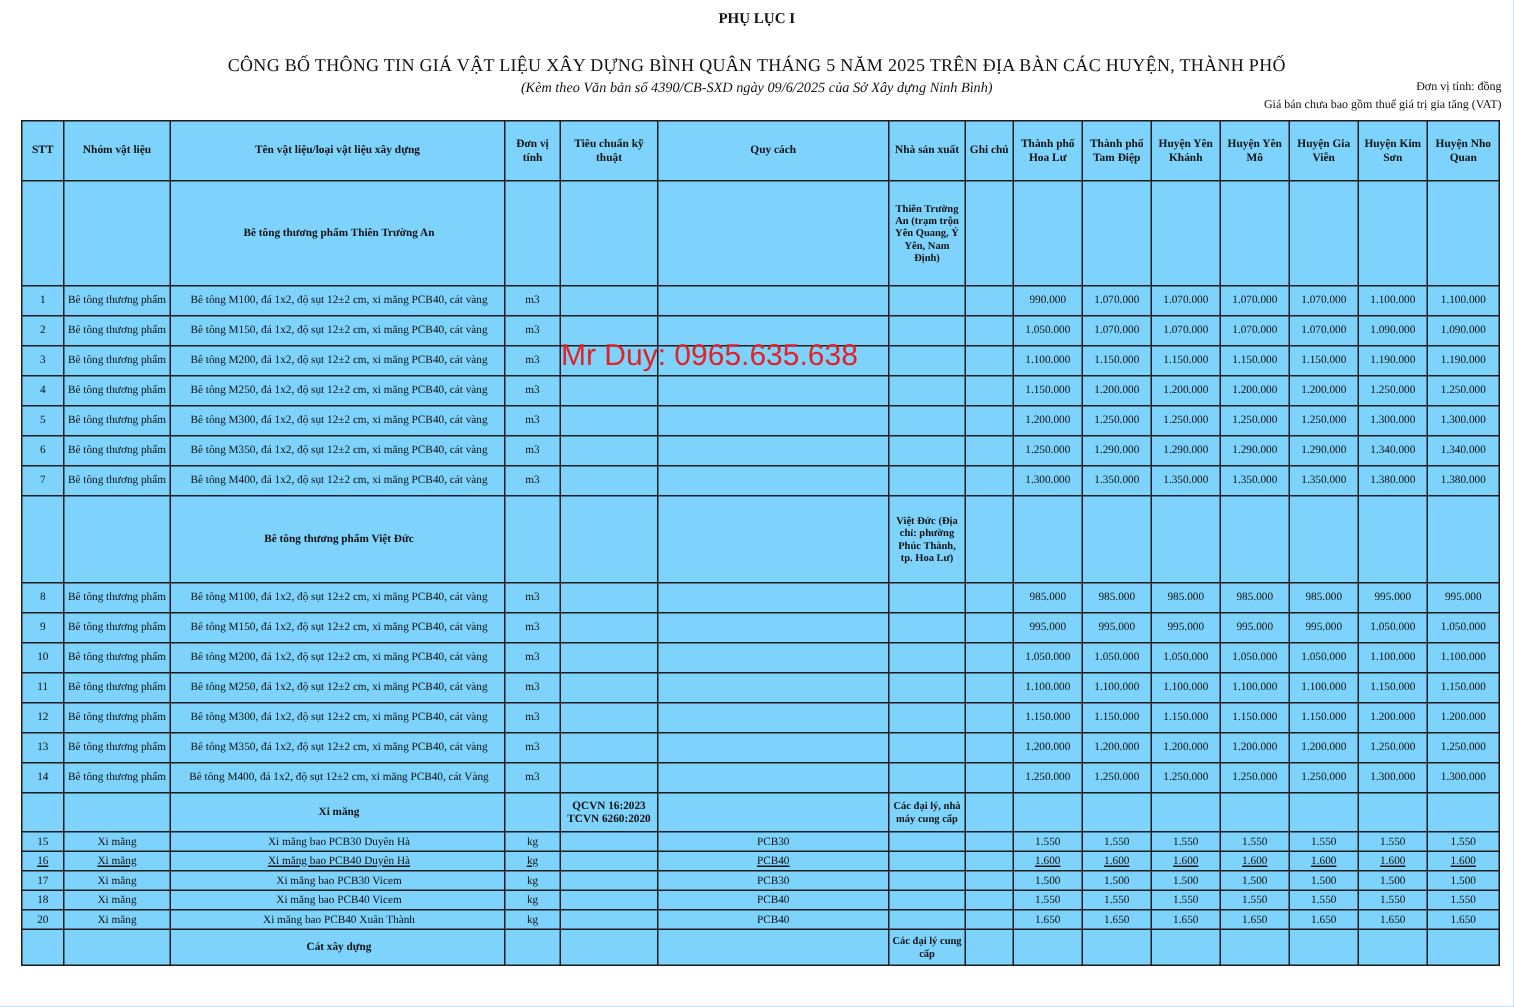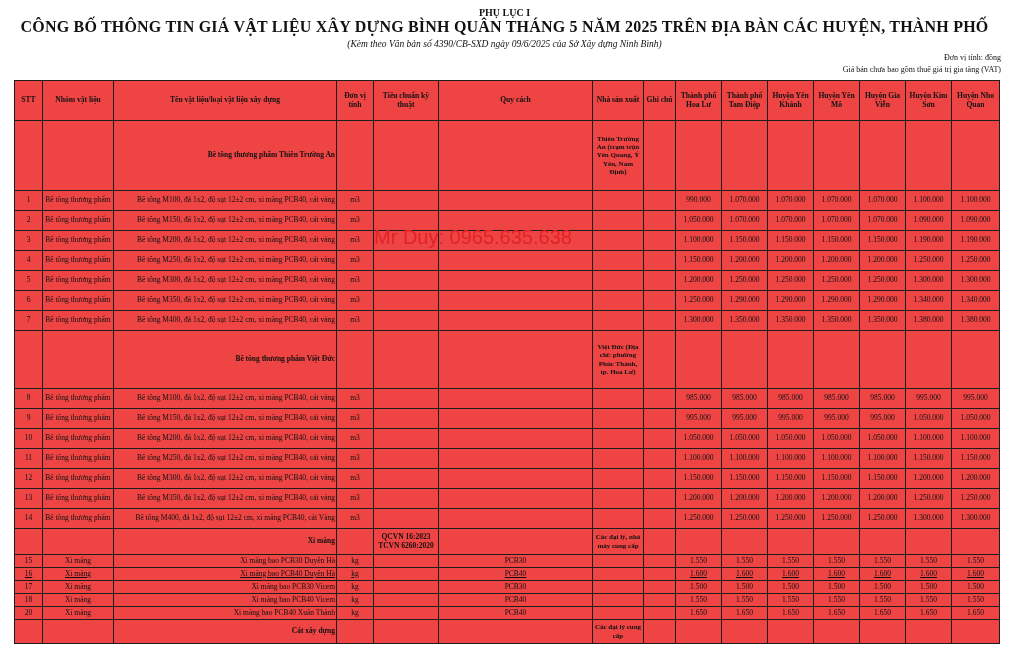--- a/index.html
+++ b/index.html
@@ -3,36 +3,36 @@
 <meta charset="utf-8">
 <style>
   html,body{margin:0;padding:0;}
   body{
     width:1009px;height:671px;position:relative;overflow:hidden;
     background:#ffffff;color:#111;
     font-family:"Liberation Serif", serif;
   }
   .titles{text-align:center;padding-top:7px;}
   .appendix{font-size:10px;font-weight:bold;}
-  .main-title{font-size:16px;font-weight:bold;margin-top:0;letter-spacing:.2px;}
+  .main-title{font-size:12px;font-weight:normal;margin-top:18px;letter-spacing:.2px;}
   .subtitle{font-size:9.5px;font-style:italic;margin-top:3px;}
   .notes{position:absolute;top:52px;right:8px;text-align:right;font-size:8px;line-height:1.45;}
   table{
     position:absolute;left:14px;top:80px;width:986px;
-    border-collapse:collapse;table-layout:fixed;background:#ef4444;
+    border-collapse:collapse;table-layout:fixed;background:#7dd3fc;
   }
   th,td{
     border:1px solid #1d1d1d;
     font-size:7.5px;line-height:1.18;
     padding:0 1px;text-align:center;vertical-align:middle;
     overflow:hidden;word-wrap:break-word;
   }
   thead tr{height:40px;}
   thead th{font-weight:bold;border-bottom:1.5px solid #1d1d1d;font-size:7.6px;}
-  td.name{text-align:right;padding-left:3px;}
+  td.name{text-align:center;padding-left:3px;}
   tr.section td.name{font-weight:bold;}
   tr.section td.producer{font-weight:bold;font-size:7px;line-height:1.15;}
   tr.section td.spec{font-weight:bold;}
   td.spec{white-space:pre-line;}
   td.producer{font-size:7px;}
   .watermark{
     position:absolute;left:374px;top:226px;z-index:5;
     font-family:"Liberation Sans", sans-serif;
     font-weight:normal;font-size:20px;white-space:nowrap;
   }

